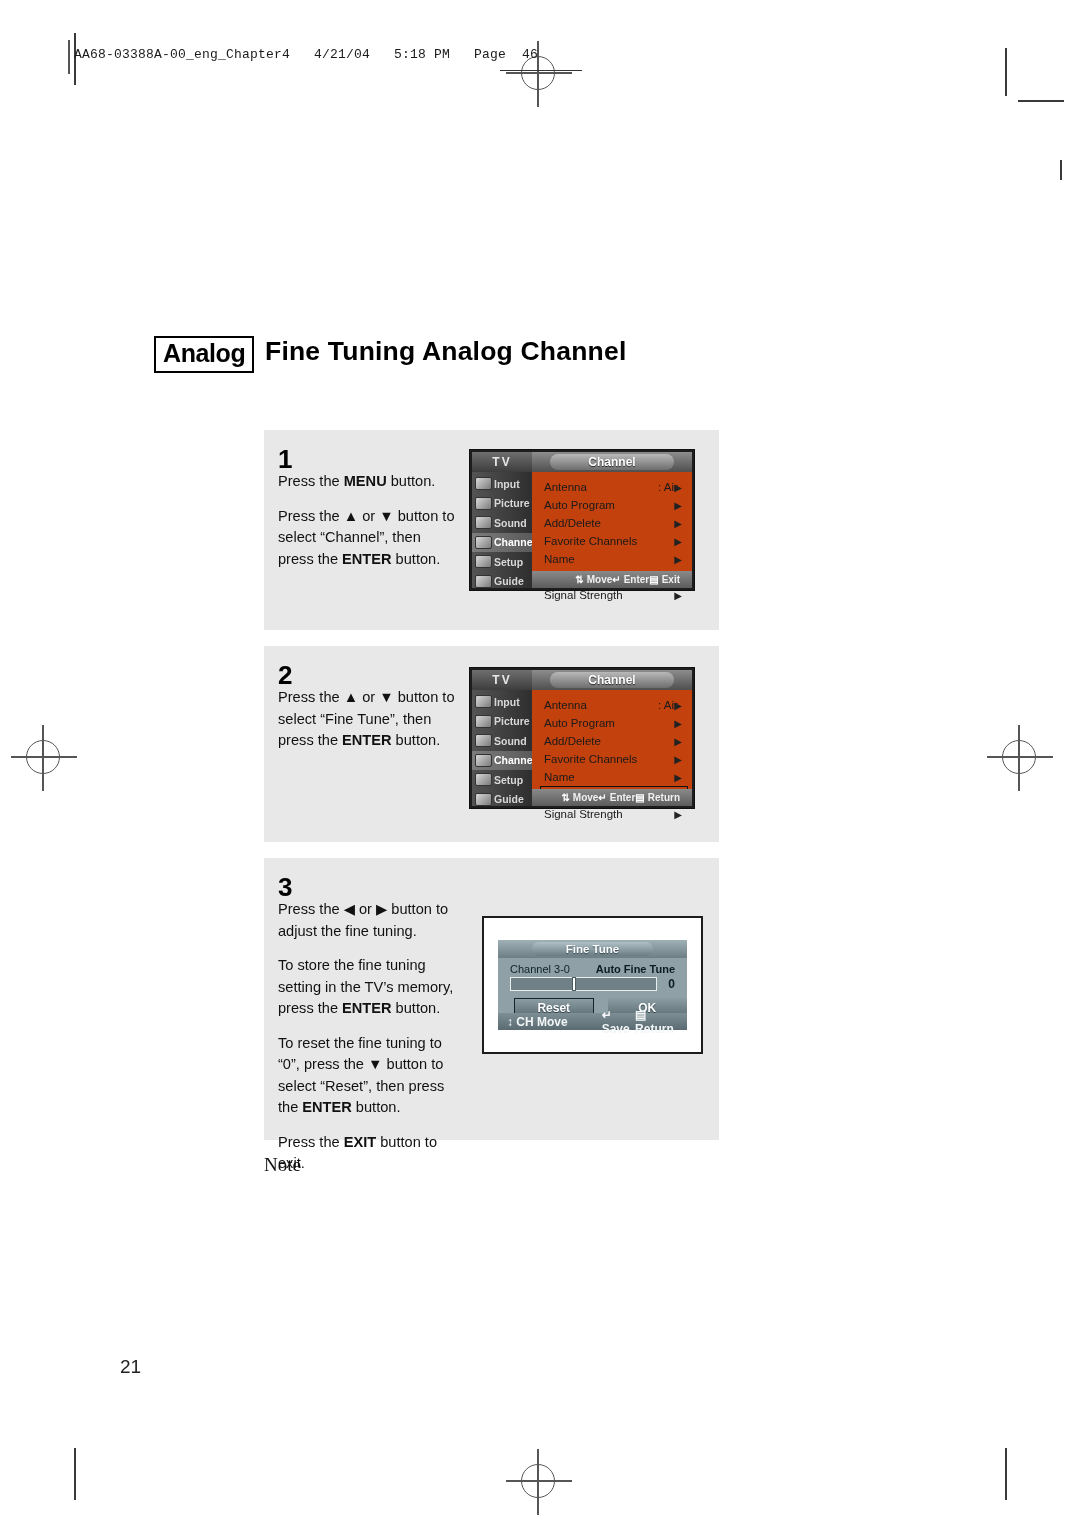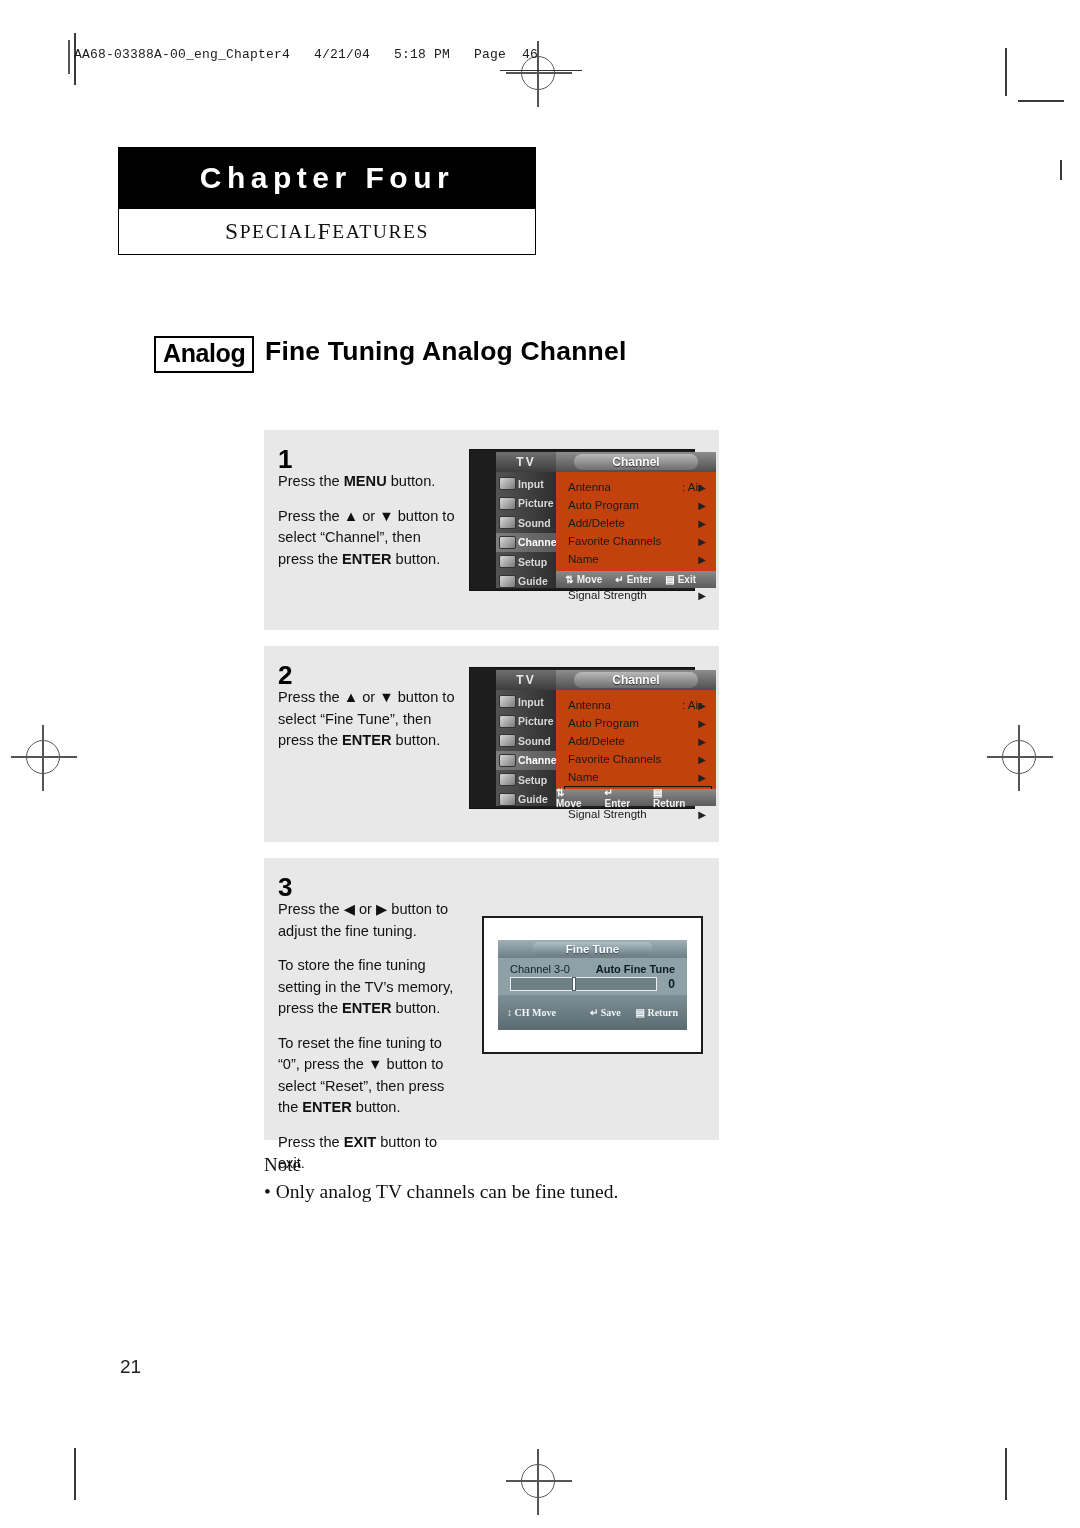--- a/index.html
+++ b/index.html
@@ -79,21 +79,21 @@
   }
   .steptext b { font-weight: bold; }
   .steptext .gap { display: block; height: 13px; }
 
   
   .osd {
     position: absolute; background: #1d1d1d; padding: 2px;
     font-family: "Liberation Sans", sans-serif;
     box-shadow: 0 0 0 1px #111;
   }
-  .osd-inner { position: relative; width: 100%; height: 100%; margin-left: 24px; }
+  .osd-inner { position: relative; width: 100%; height: 100%; }
   .osd-top {
     display: flex; height: 20px;
     background: linear-gradient(#8d8d8d, #4f4f4f);
   }
   .osd-top .tvlab {
     width: 60px; color: #e8e8e8; font-size: 12px; font-weight: bold;
     letter-spacing: 2px; display: flex; align-items: center; justify-content: center;
     background: linear-gradient(#6f6f6f,#3d3d3d);
   }
   .osd-top .titlewrap {
@@ -129,21 +129,21 @@
     font-size: 11.5px; color: #1a1a1a; position: relative; padding: 0 4px;
   }
   .osd-row.hl { border: 1.4px solid #111; height: 19px; }
   .osd-row .lab { flex: 0 0 auto; }
   .osd-row .val { position: absolute; left: 118px; }
   .osd-row .arrow { position: absolute; right: 6px; color: #222; font-size: 10px; }
   .osd-foot {
     position: absolute; left: 0; right: 0; bottom: 0; height: 17px;
     background: linear-gradient(#8a8a8a,#5c5c5c);
     display: flex; align-items: center; justify-content: flex-end;
-    gap: 13px; padding-right: 20px;
+    padding-right: 12px;
     color: #f0f0f0; font-size: 10px; font-weight: bold;
   }
   .osd-foot span.ic { display: inline-block; margin-right: 3px; color: #fff; }
 
   
   .ftbox {
     position: absolute; background: #fff; border: 2px solid #1d1d1d;
   }
   .ftinner {
     position: absolute; left: 14px; right: 14px; top: 22px; bottom: 22px;
@@ -174,24 +174,24 @@
   }
   .ft-val { font-size: 12px; color: #0b1c22; font-weight: bold; width: 12px; text-align: right; }
   .ft-btns { display: flex; justify-content: center; gap: 14px; padding: 7px 0 4px 16px; }
   .ft-btn {
     width: 82px; height: 19px; display: flex; align-items: center; justify-content: center;
     background: linear-gradient(#8b9ca3,#5e6f76);
     color: #fff; font-size: 12px; font-weight: bold; text-shadow: 0 1px 1px #2e4047;
   }
   .ft-btn.sel { border: 1.8px solid #13262c; }
   .ft-foot {
-    position: absolute; left: 0; right: 0; bottom: 0; height: 35px;
+    position: absolute; left: 0; right: 0; bottom: 0; height: 17px;
     background: linear-gradient(#7d8e95,#5a6b72);
     display: flex; align-items: center; padding: 0 9px;
-    color: #f2f6f7; font-size: 10px; font-weight: bold; font-family: Liberation Serif, serif;
+    color: #f2f6f7; font-size: 12px; font-weight: bold;
   }
   .ft-foot .f1 { flex: 0 0 auto; }
   .ft-foot .f2 { margin-left: 34px; }
   .ft-foot .f3 { margin-left: auto; }
 
   
   .note-t {
     position: absolute; left: 264px; top: 1154px;
     font-family: "Liberation Serif", serif; font-size: 19px; color: #111;
   }
@@ -218,29 +218,20 @@
 
   <div class="regmark" style="left:26px;  top:740px;"></div>
   <div class="regmark" style="left:1002px; top:740px;"></div>
   <div class="regmark" style="left:521px; top:56px;"></div>
   <div class="regmark" style="left:521px; top:1464px;"></div>
 
   <div class="filehdr-bar"></div>
   <div class="filehdr">AA68-03388A-00_eng_Chapter4   4/21/04   5:18 PM   Page  46</div>
   <div class="filehdr-rule"></div>
 
-  <div class="chapbox">
-    <div class="bar">Chapter Four</div>
-    <div class="sub">
-      <span class="sc-big">S</span>
-        <span>PECIAL </span>
-        <span class="sc-big">F</span>
-        <span>EATURES</span>
-    </div>
-  </div>
 
   <div class="analog-tag">Analog</div>
   <div class="sect-title">Fine Tuning Analog Channel</div>
 
   <div class="panel" style="left:264px; top:430px; width:455px; height:200px;"></div>
   <div class="stepnum" style="left:278px; top:444px;">1</div>
   <div class="steptext" style="left:278px; top:471px; width:180px;">
     Press the <b>MENU</b> button.<span class="gap"></span>Press the ▲ or ▼ button to select “Channel”, then press the <b>ENTER</b> button.
   </div>
 
@@ -427,17 +418,16 @@
       </div>
       <div class="ft-foot">
         <span class="f1"><span class="ic">↕</span> <span>CH Move</span></span>
         <span class="f2"><span class="ic">↵</span> <span>Save</span></span>
         <span class="f3"><span class="ic">▤</span> <span>Return</span></span>
       </div>
     </div>
   </div>
 
   <div class="note-t">Note</div>
-  <div class="note-b">•  Only analog TV channels can be fine tuned.</div>
 
   <div class="pagenum">21</div>
 
 </div>
 
 </body></html>

